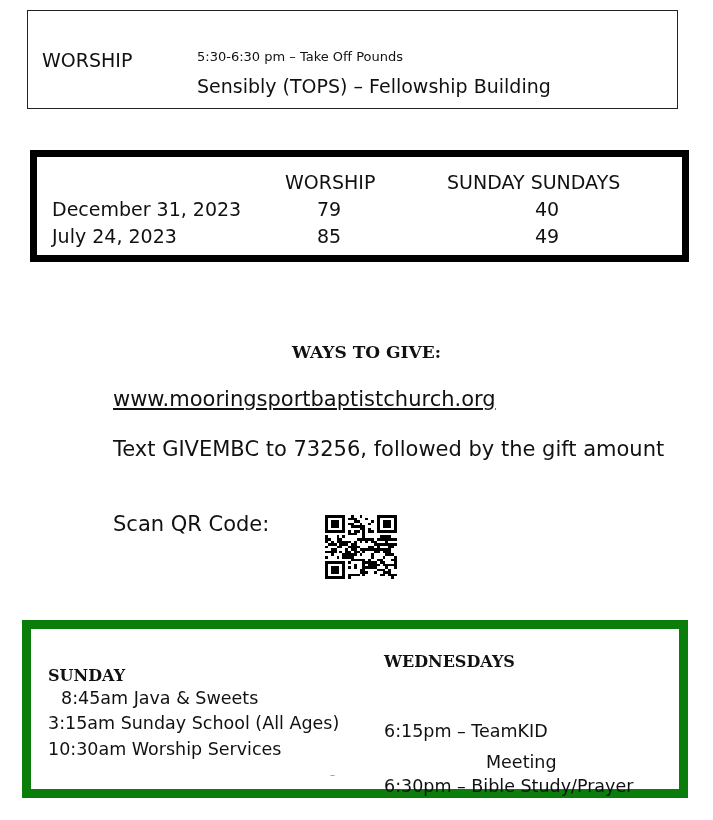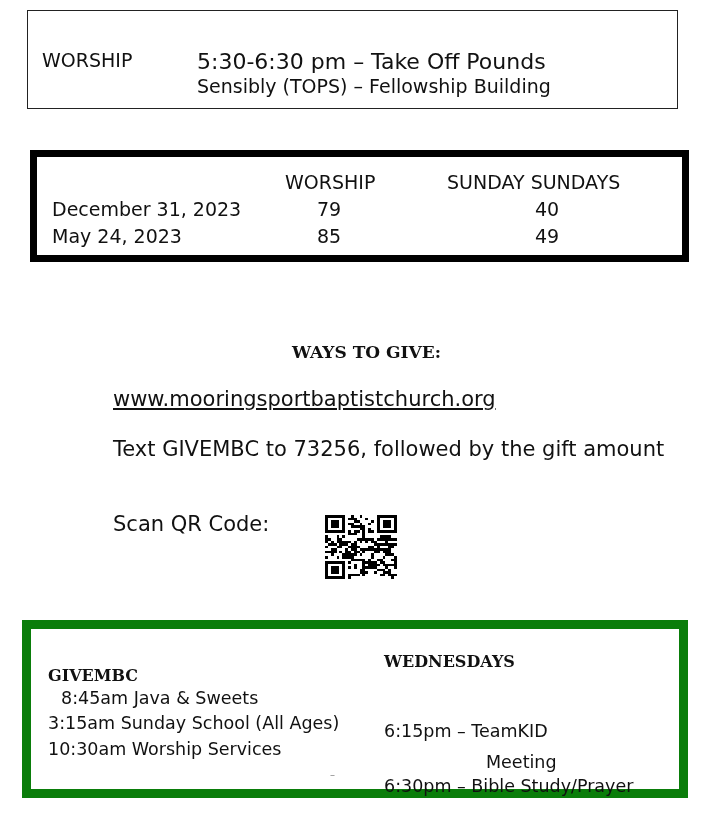--- a/index.html
+++ b/index.html
@@ -3,21 +3,21 @@
   <meta charset="utf-8">
   <style>
     html, body { margin: 0; padding: 0; background: #ffffff; }
     body { width: 713px; height: 820px; position: relative; overflow: hidden; color: #111; font-family: "DejaVu Sans", sans-serif; }
     .abs { position: absolute; }
 
     
     #ann { left: 27px; top: 10px; width: 649px; height: 97px; border: 1px solid #222; box-sizing: content-box; }
     #ann-title { left: 0; width: 100%; top: 8px; text-align: center; font-size: 19px; letter-spacing: 0.5px; }
     #ann-day { left: 14px; top: 38px; font-size: 19px; }
-    #ann-l1 { left: 169px; top: 38px; font-size: 22px; }
+    #ann-l1 { left: 169px; top: 38px; font-size: 13px; }
     #ann-l2 { left: 169px; top: 64px; font-size: 19px; }
 
     
     #att { left: 30px; top: 150px; width: 645px; height: 98px; border: 7px solid #000; }
     .att-txt { font-size: 19px; position: absolute; }
     #att-h1 { left: 248px; top: 14px; }
     #att-h2 { left: 410px; top: 14px; }
     .att-date { left: 15px; }
     .att-w { left: 280px; width: 50px; text-align: left; }
     .att-s { left: 485px; width: 50px; text-align: center; }
@@ -54,21 +54,21 @@
   <div id="ann-l1" class="abs">5:30-6:30 pm – Take Off Pounds</div>
   <div id="ann-l2" class="abs">Sensibly (TOPS) – Fellowship Building</div>
 </div>
 
 <div id="att" class="abs">
   <div id="att-h1" class="att-txt">WORSHIP</div>
   <div id="att-h2" class="att-txt">SUNDAY SUNDAYS</div>
   <div class="att-txt att-date r1">December 31, 2023</div>
   <div class="att-txt att-w r1">79</div>
   <div class="att-txt att-s r1">40</div>
-  <div class="att-txt att-date r2">May 24, 2023</div>
+  <div class="att-txt att-date r2">July 24, 2023</div>
   <div class="att-txt att-w r2">85</div>
   <div class="att-txt att-s r2">49</div>
 </div>
 
 <div id="wtg-title" class="abs">WAYS TO GIVE:</div>
 <div id="wtg-url" class="abs">www.mooringsportbaptistchurch.org</div>
 <div id="wtg-text" class="abs">Text GIVEMBC to 73256, followed by the gift amount</div>
 <div id="wtg-scan" class="abs">Scan QR Code:</div>
 <svg id="qr" class="abs" viewBox="0 0 25 25" preserveAspectRatio="none" shape-rendering="crispEdges">
     <rect x="0" y="0" width="1" height="1" fill="#000"></rect>
@@ -378,21 +378,21 @@
     <rect x="2" y="24" width="1" height="1" fill="#000"></rect>
     <rect x="3" y="24" width="1" height="1" fill="#000"></rect>
     <rect x="4" y="24" width="1" height="1" fill="#000"></rect>
     <rect x="5" y="24" width="1" height="1" fill="#000"></rect>
     <rect x="6" y="24" width="1" height="1" fill="#000"></rect>
     <rect x="8" y="24" width="1" height="1" fill="#000"></rect>
     <rect x="23" y="24" width="1" height="1" fill="#000"></rect>
   </svg>
 
 <div id="sched" class="abs" style="border-color: rgb(10, 125, 10);">
-  <div id="sun-h" class="serif-h">GIVEMBC</div>
+  <div id="sun-h" class="serif-h">SUNDAY</div>
   <div id="sun1" class="sline">8:45am Java &amp; Sweets</div>
   <div id="sun2" class="sline">3:15am Sunday School (All Ages)</div>
   <div id="sun3" class="sline">10:30am Worship Services</div>
   <div id="wed-h" class="serif-h">WEDNESDAYS</div>
   <div id="wed1" class="sline">6:15pm – TeamKID</div>
   <div id="wed3" class="sline">6:30pm – Bible Study/Prayer</div>
   <div id="wed4" class="sline">Meeting</div>
   <div id="dash" class="abs">–</div>
 </div>
 

